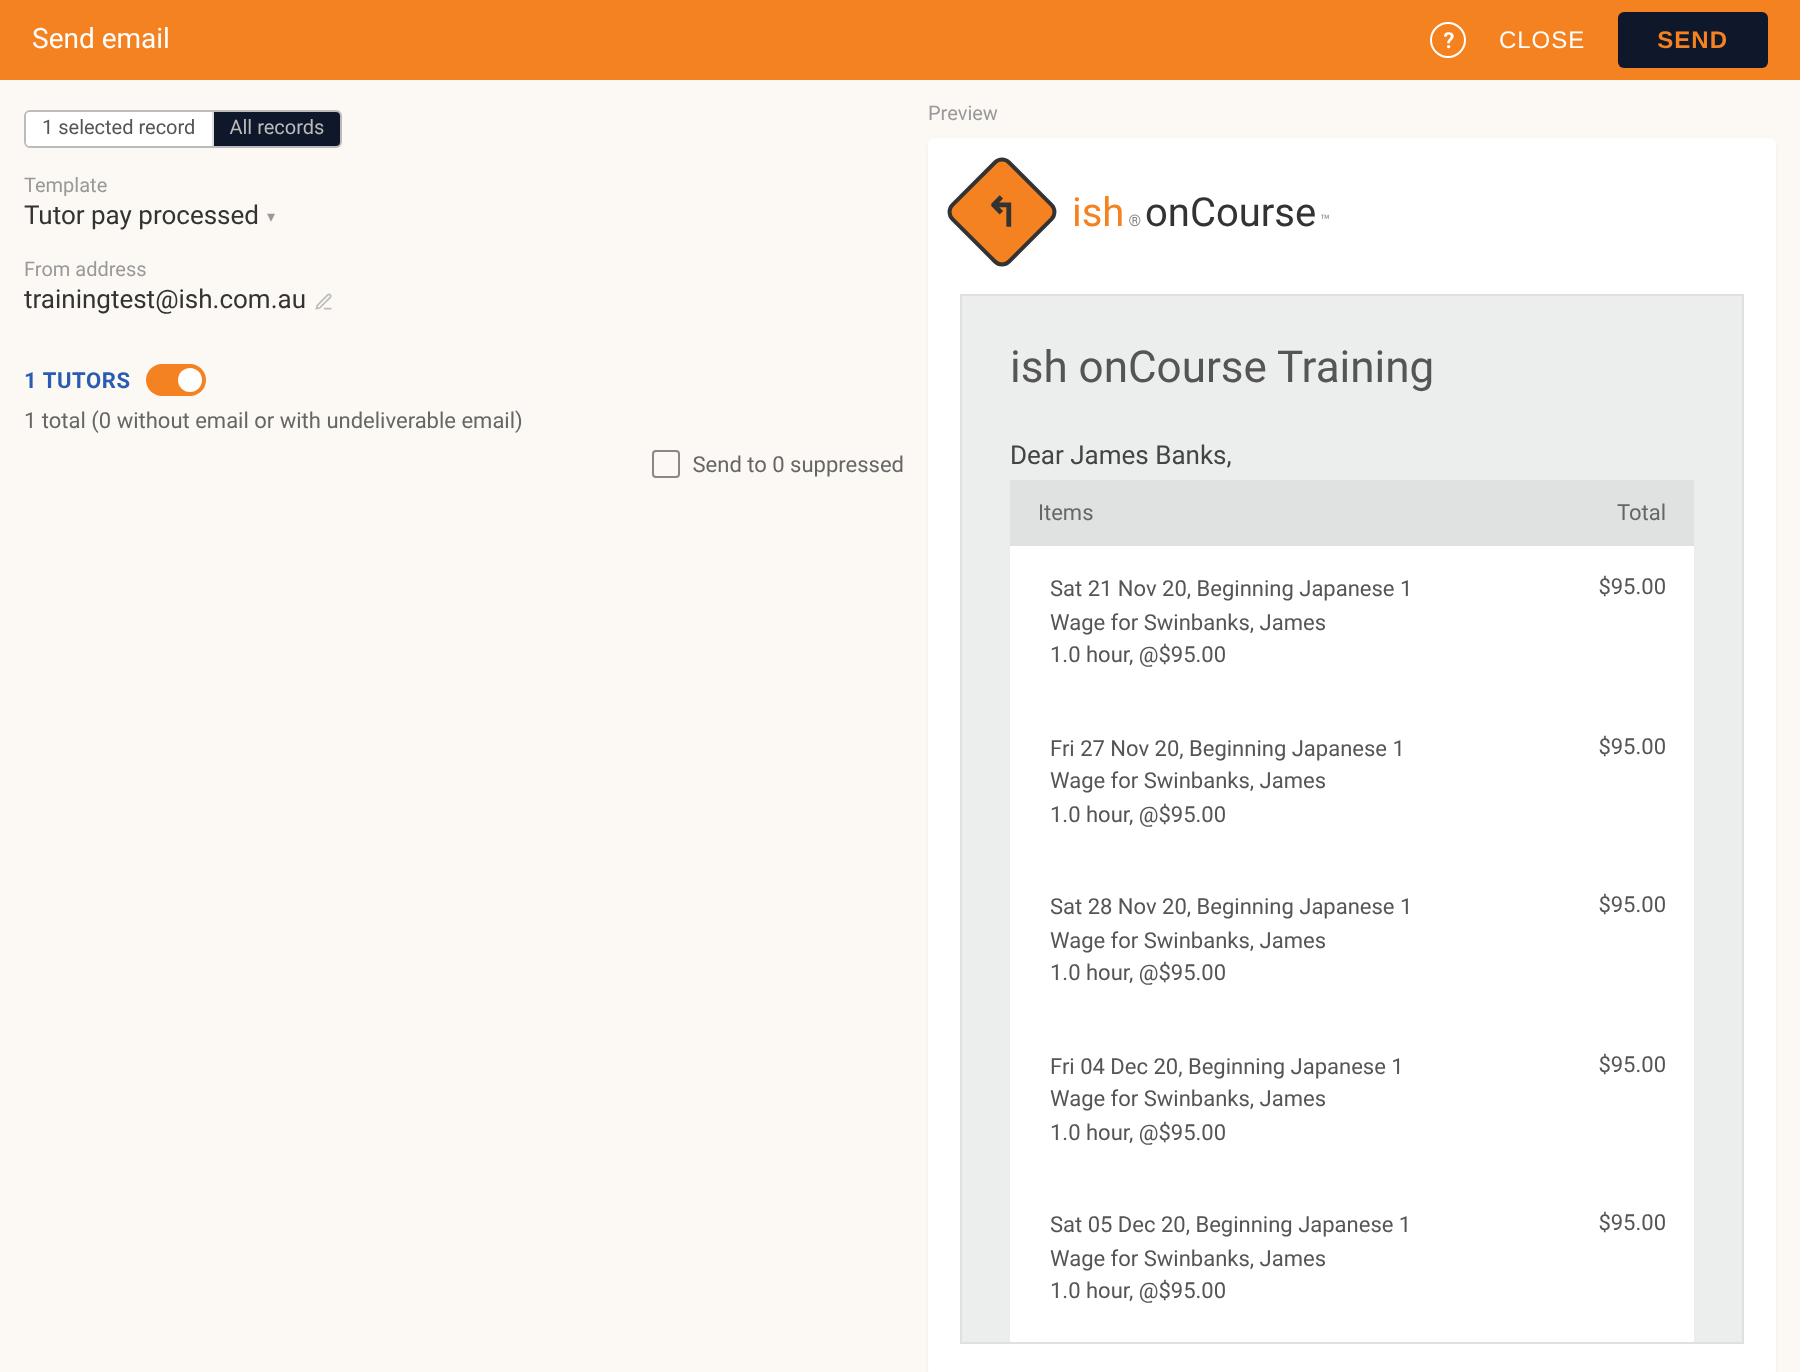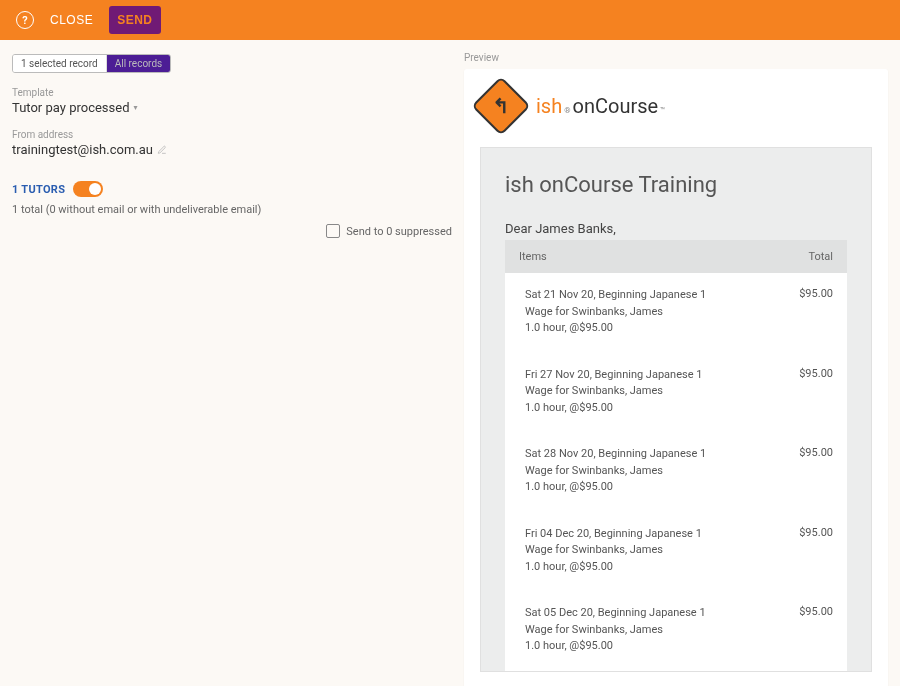--- a/index.html
+++ b/index.html
@@ -24,23 +24,23 @@
       display: flex; align-items: center; justify-content: center;
       font-size: 11px; font-weight: 600;
       cursor: pointer;
     }
     .btn-close {
       background: transparent; border: none; color: #fff;
       font-size: 12px; font-weight: 500; letter-spacing: 0.5px;
       cursor: pointer;
     }
     .btn-send {
-      background: #701a75; border: none; color: #f58220;
+      background: #0f172a; border: none; color: #f58220;
       font-size: 12px; font-weight: 600; letter-spacing: 0.5px;
-      padding: 7px 8px; border-radius: 3px;
+      padding: 7px 20px; border-radius: 3px;
       cursor: pointer;
     }
     
     
     .main { display: flex; padding: 12px; gap: 12px; }
     .left-col { flex: 0 0 440px; }
     .right-col { flex: 1; }
     
     
     .segmented {
@@ -49,21 +49,21 @@
       border-radius: 3px;
       overflow: hidden;
       font-size: 10px;
       margin-bottom: 14px;
     }
     .segmented > div {
       padding: 3px 8px;
       cursor: pointer;
     }
     .seg-selected { background: #fff; color: #555; }
-    .seg-unselected { background: #4c1d95; color: #bbb; border-left: 1px solid #ddd; }
+    .seg-unselected { background: #0f172a; color: #bbb; border-left: 1px solid #ddd; }
     
     
     .field-label { font-size: 10px; color: #999; margin-bottom: 2px; }
     .field-value { font-size: 13px; color: #333; margin-bottom: 14px; display: flex; align-items: center; gap: 4px; }
     .chevron-down { font-size: 8px; color: #999; }
     
     
     .tutors-row { display: flex; align-items: center; gap: 8px; margin-top: 24px; margin-bottom: 6px; }
     .tutors-label { font-size: 11px; font-weight: 700; color: #2a5db0; letter-spacing: 0.3px; }
     .toggle {
@@ -150,20 +150,21 @@
       font-size: 11px;
       color: #555;
     }
     .item-desc { flex: 1; line-height: 1.5; }
     .item-total { text-align: right; }
   </style>
 </head>
 <body>
 
 <div class="header">
+  <div class="header-title">Send email</div>
   <div class="header-actions">
     <div class="help-icon">?</div>
     <button class="btn-close">CLOSE</button>
     <button class="btn-send">SEND</button>
   </div>
 </div>
 
 <div class="main">
 
   <div class="left-col">

